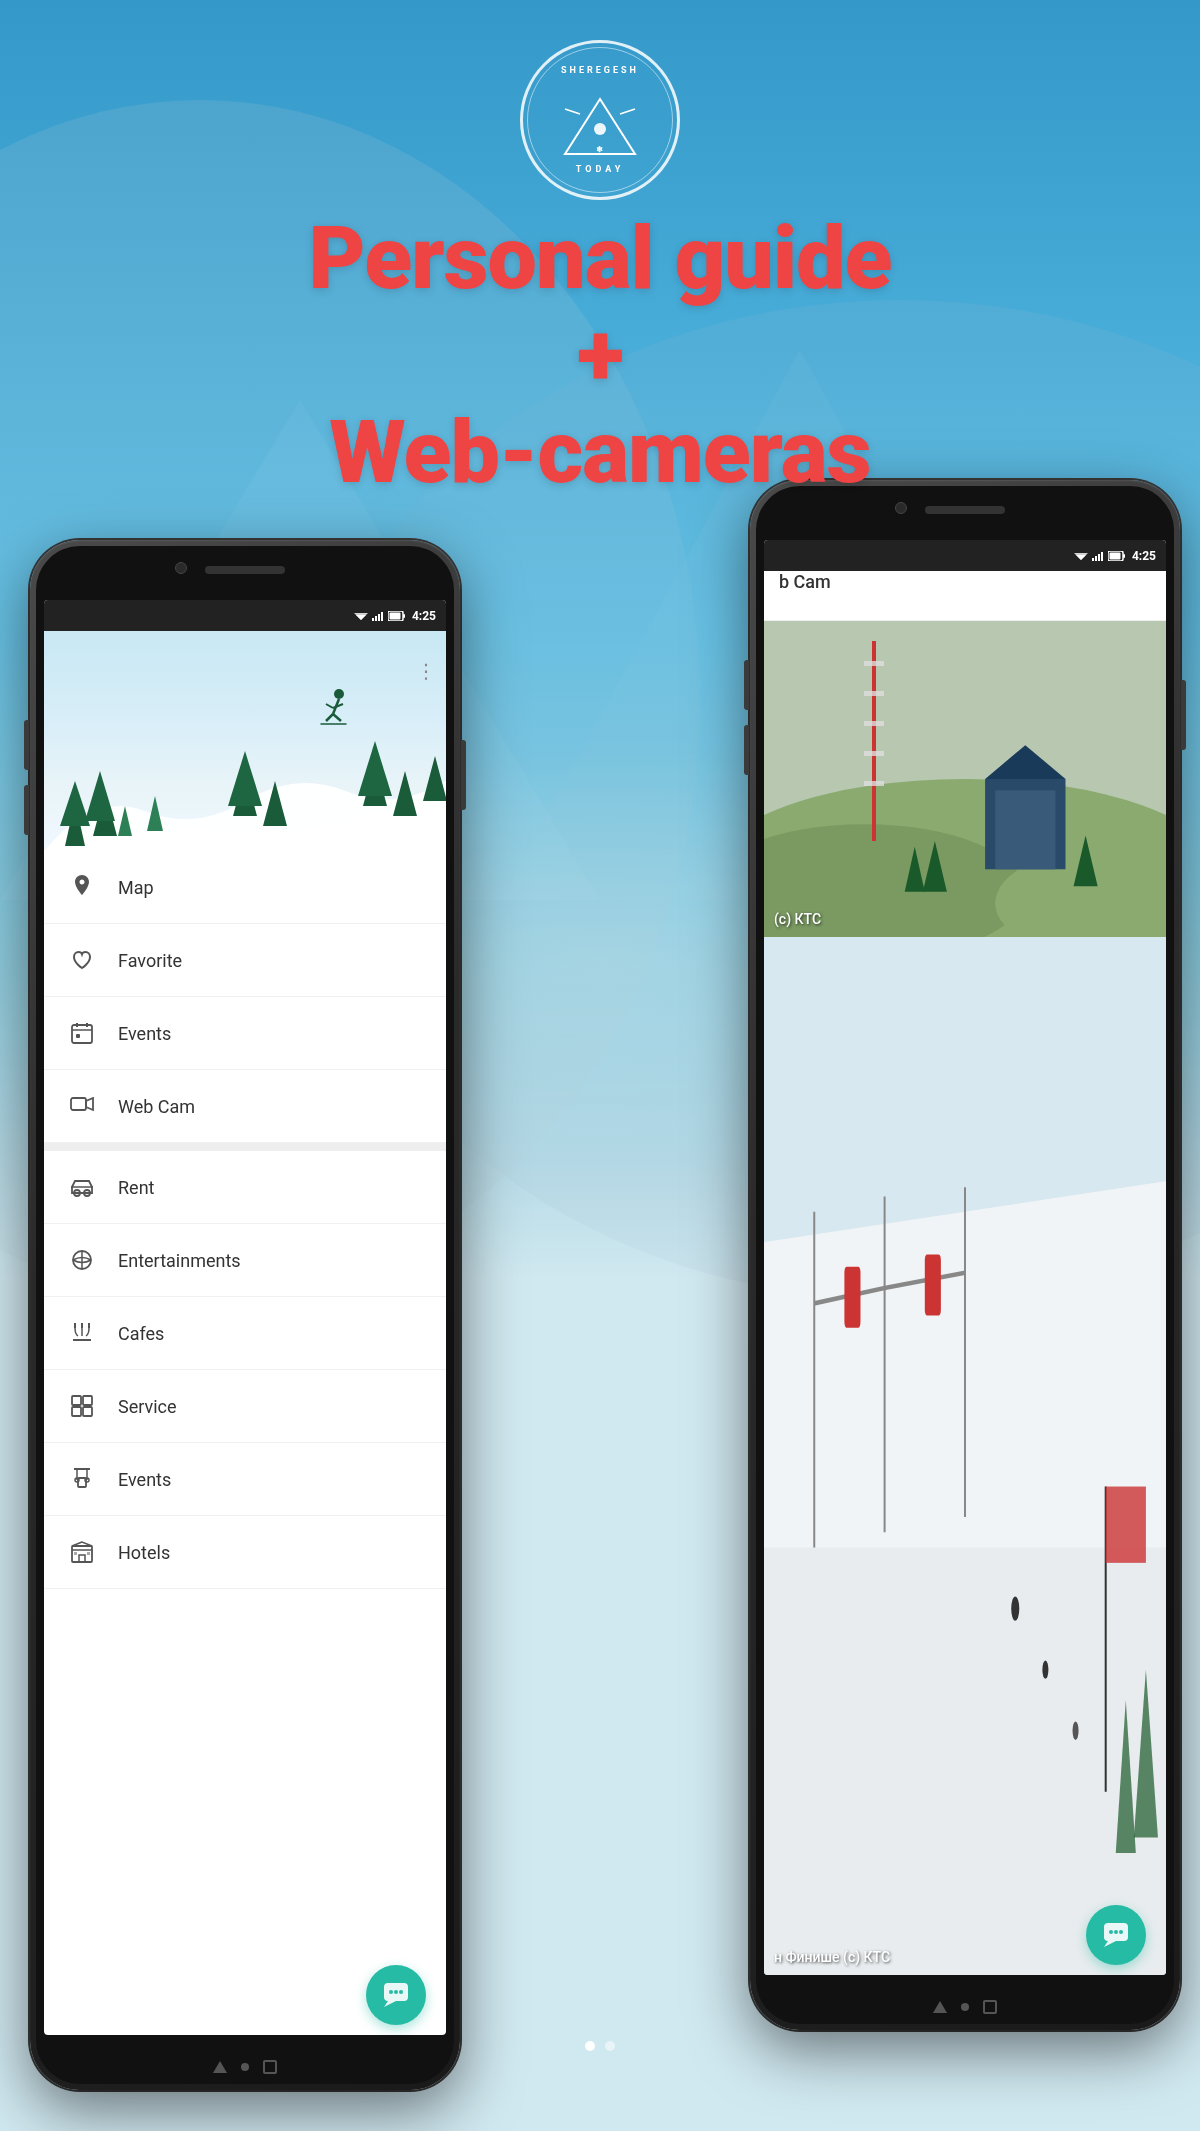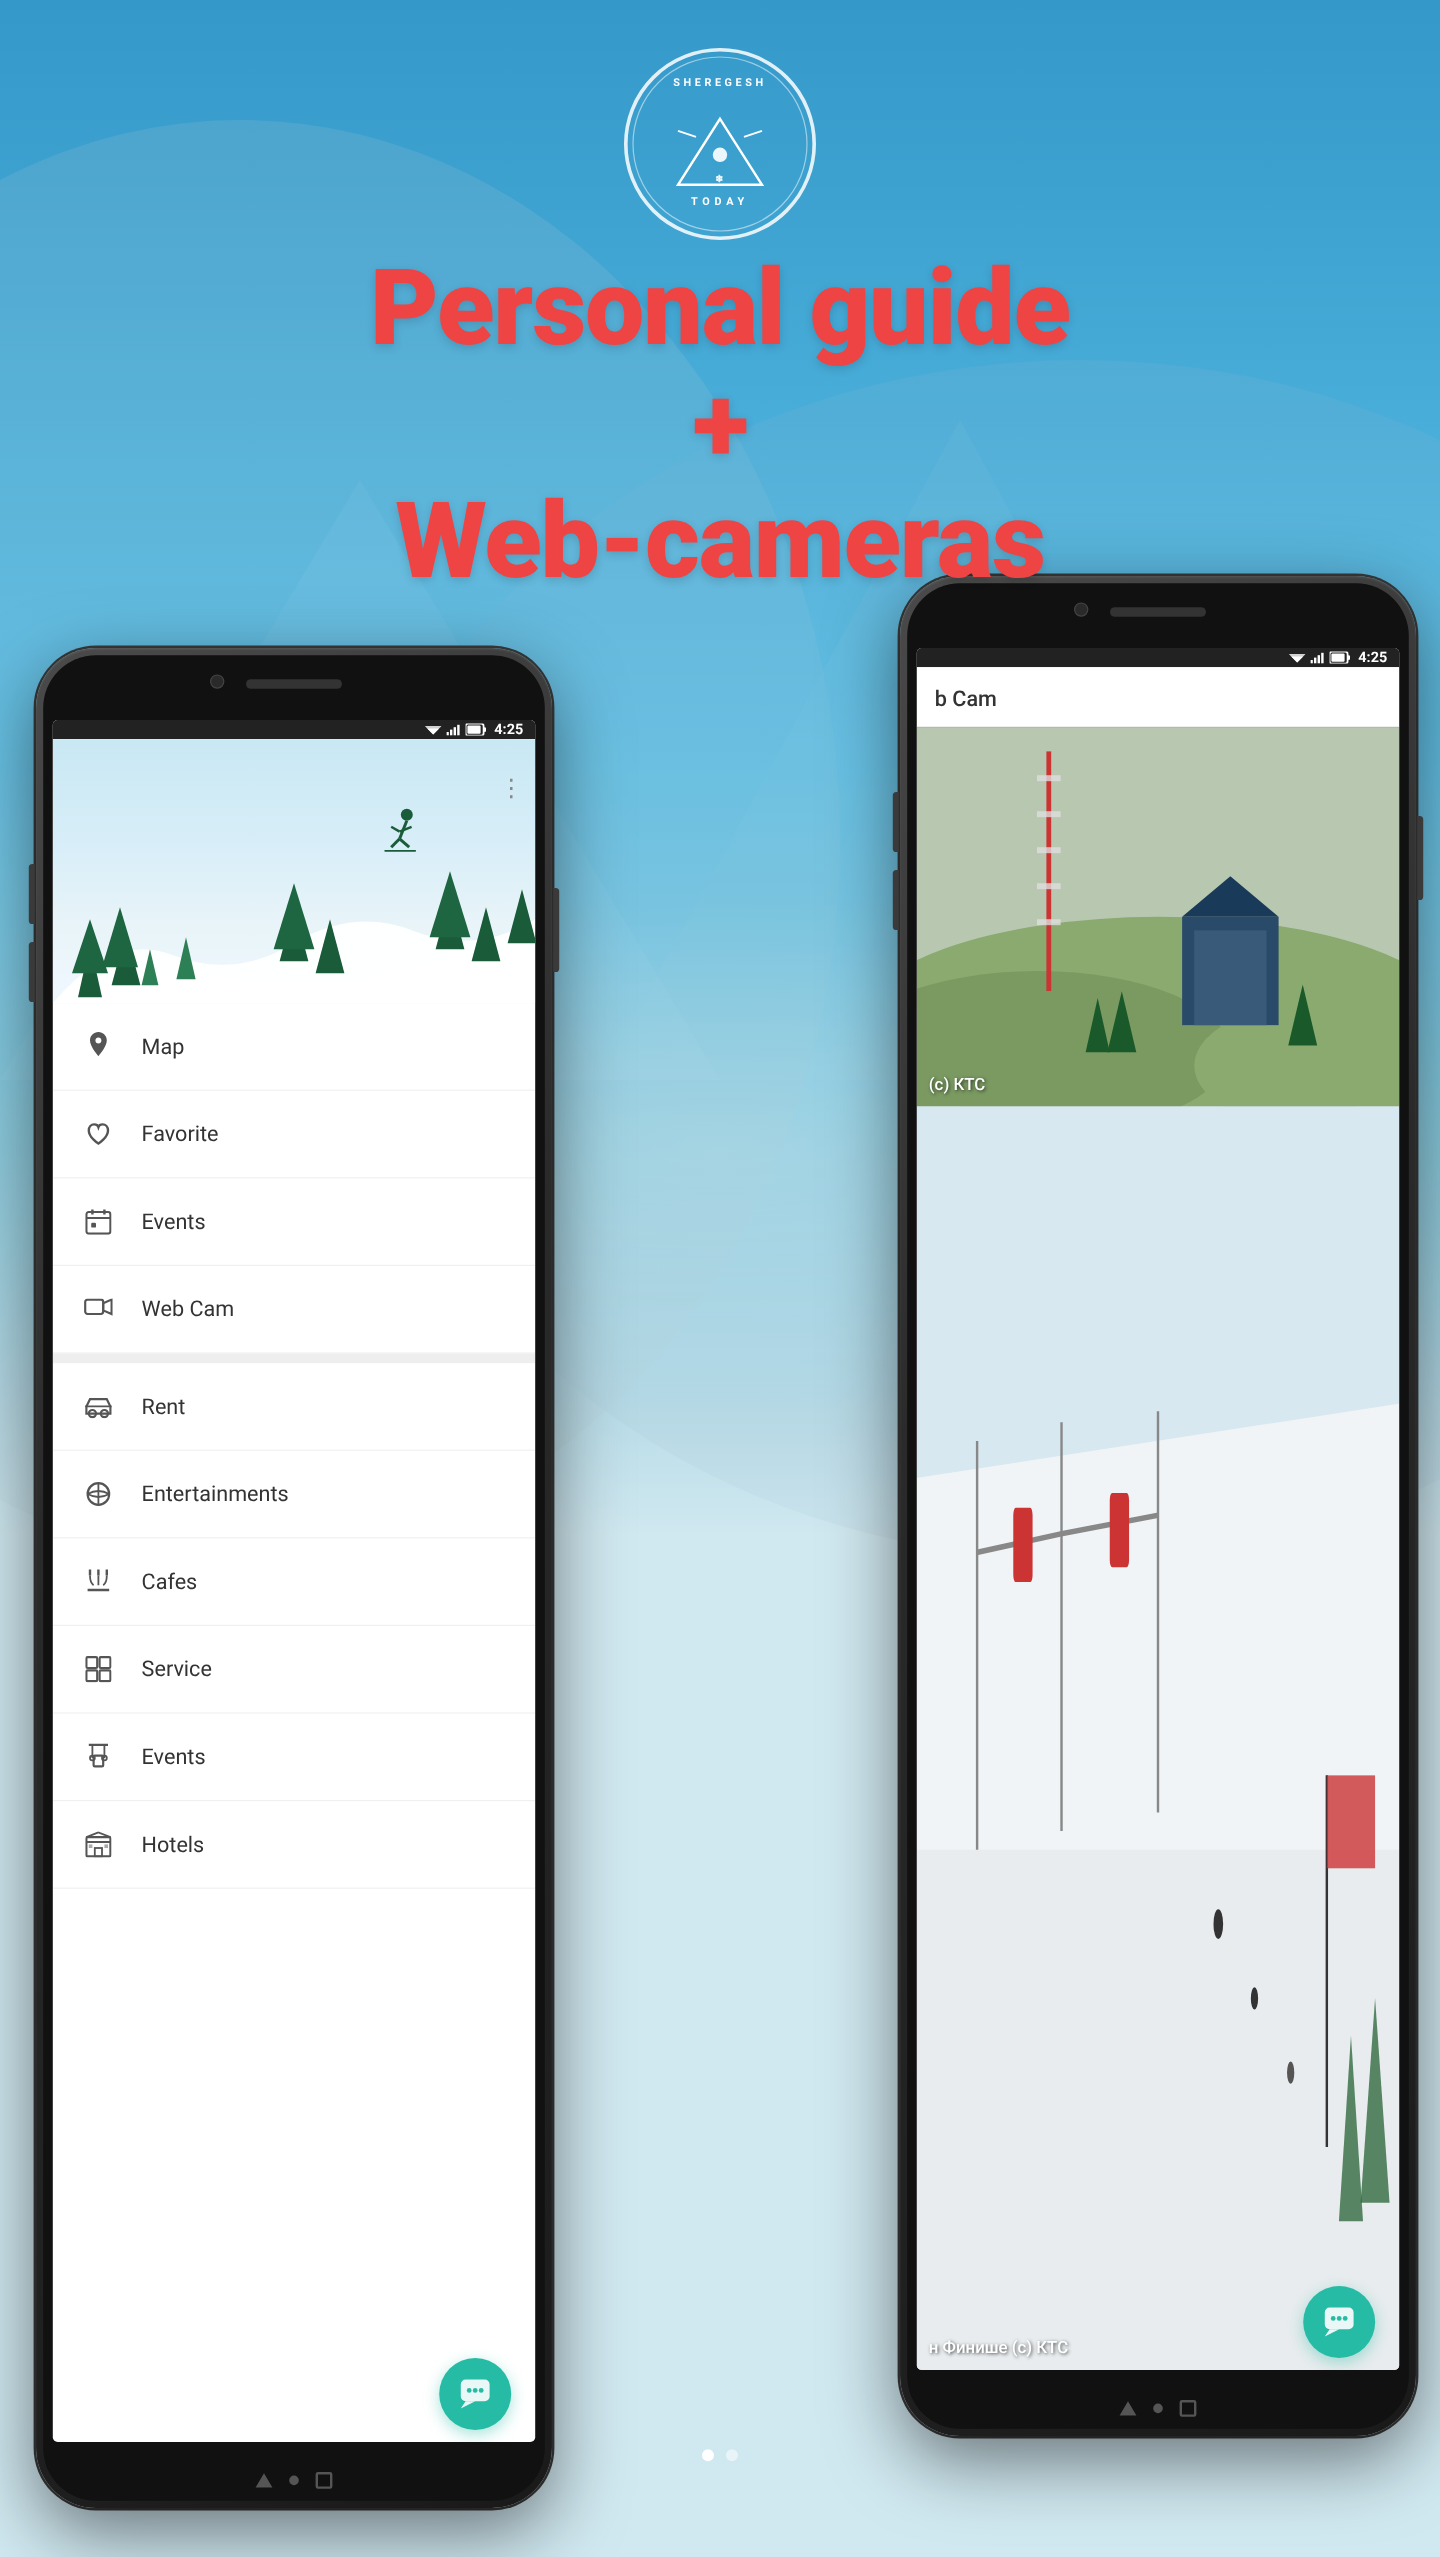--- a/index.html
+++ b/index.html
@@ -253,21 +253,21 @@
     .phone-triangle {
       width: 0;
       height: 0;
       border-left: 7px solid transparent;
       border-right: 7px solid transparent;
       border-bottom: 12px solid #555;
     }
 
     
     .status-bar {
-      height: 16px;
+      height: 31px;
       background: #1a1a2e;
       display: flex;
       align-items: center;
       justify-content: flex-end;
       padding: 0 10px;
       color: white;
       font-size: 11px;
       font-weight: bold;
     }
 
@@ -352,22 +352,22 @@
     .chat-button svg {
       width: 28px;
       height: 28px;
     }
 
     
     .right-screen-header {
       height: 50px;
       background: white;
       display: flex;
-      align-items: flex-end;
-      padding: 12px 15px;
+      align-items: flex-start;
+      padding: 0 15px;
       border-bottom: 1px solid #eee;
     }
 
     .webcam-title {
       font-size: 18px;
       color: #333;
       font-weight: 500;
     }
 
     .webcam-feed {

